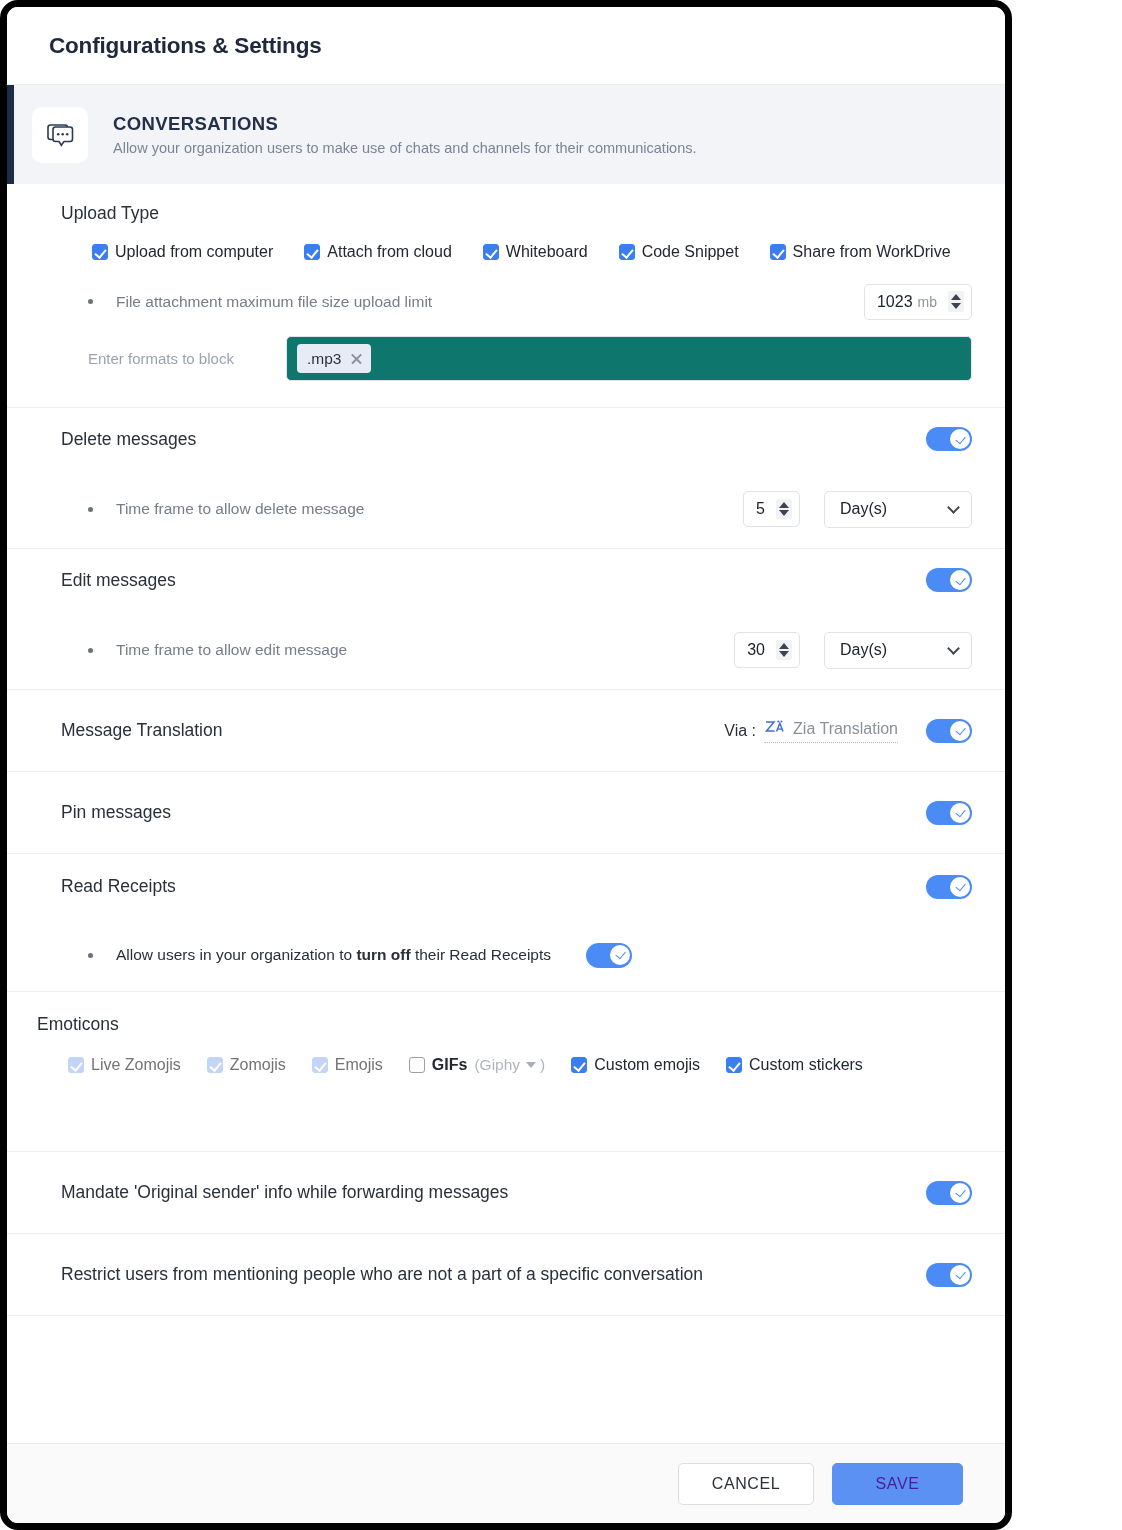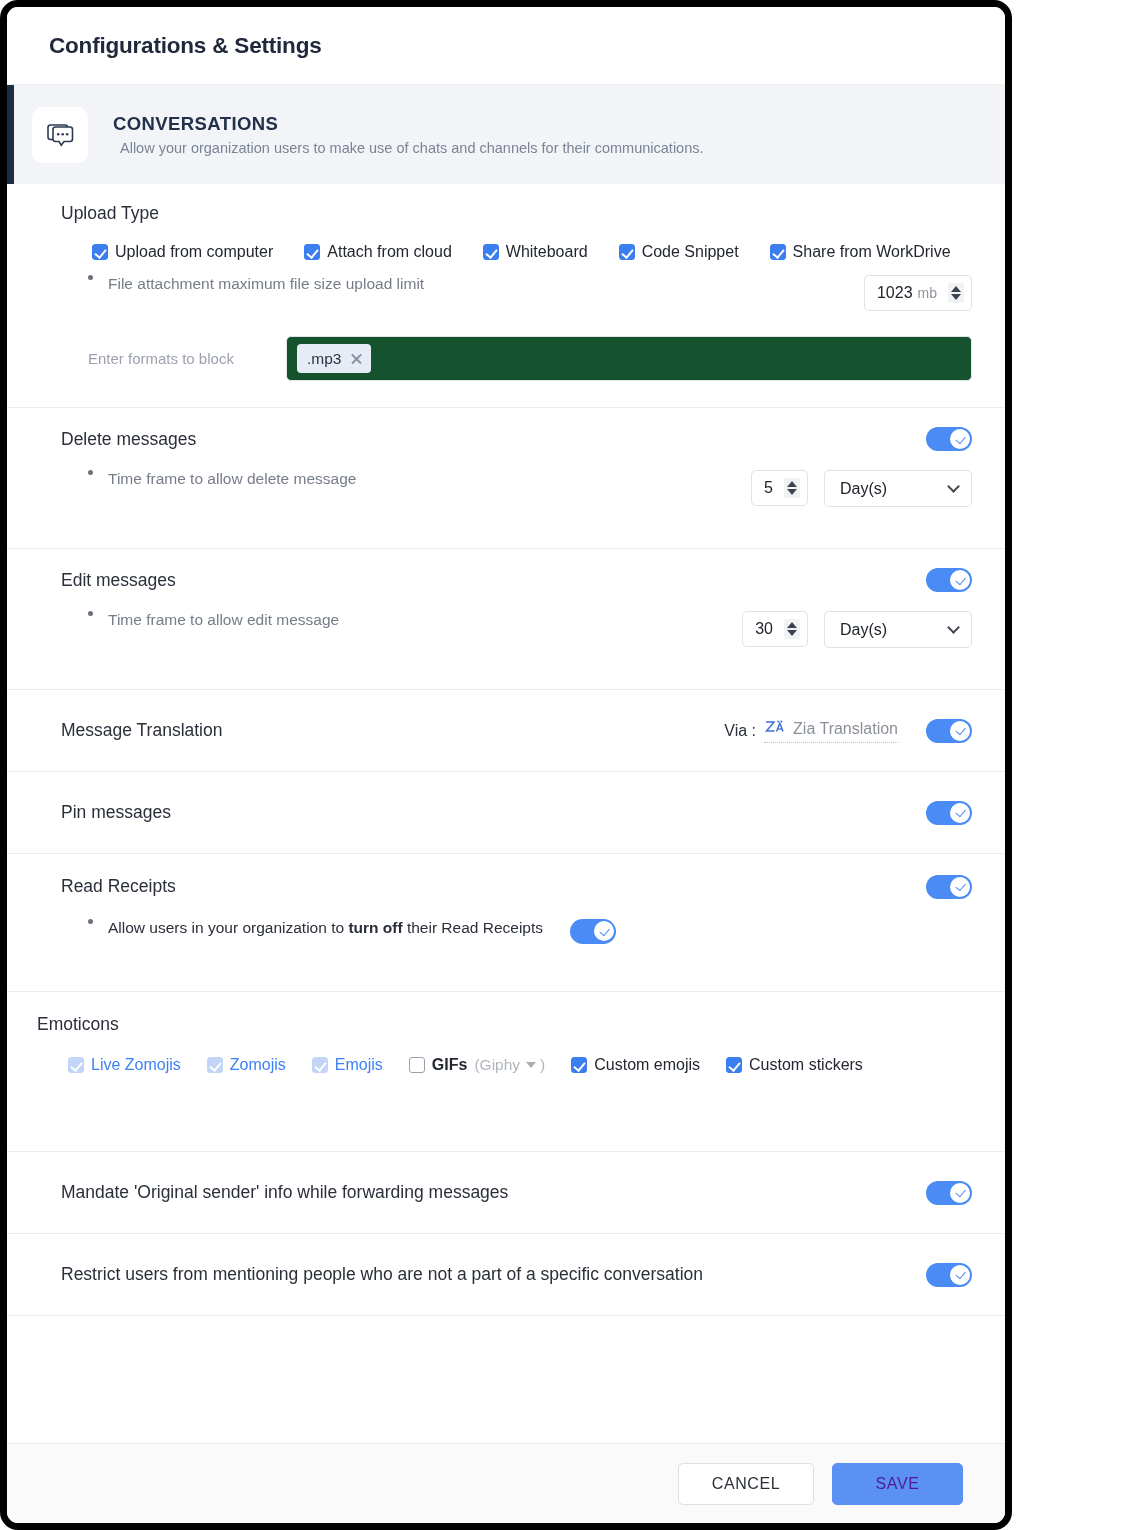--- a/index.html
+++ b/index.html
@@ -43,21 +43,21 @@
     width: 56px; height: 56px;
     background: #ffffff; border-radius: 10px;
     display: flex; align-items: center; justify-content: center;
     flex: 0 0 56px;
   }
   #banner-text { margin-left: 25px; }
   #banner-title {
     font-size: 18.5px; font-weight: bold; color: #22304a;
     letter-spacing: 0.4px; margin-bottom: 5px;
   }
-  #banner-sub { font-size: 14.5px; color: #7b8495; margin-left: 7px; }
+  #banner-sub { font-size: 14.5px; color: #7b8495; }
   
   #body {
     flex: 1 1 auto; overflow: hidden;
     background: #ffffff;
     display: flex; flex-direction: column;
   }
   .section {
     border-bottom: 1px solid #eceef1;
     padding: 0 33px 0 54px;
   }
@@ -85,26 +85,26 @@
     content: ""; position: absolute;
     left: 4.2px; top: 1.5px;
     width: 5px; height: 9px;
     border-right: 2px solid #fff; border-bottom: 2px solid #fff;
     transform: rotate(40deg);
   }
   .cb.unchecked { background: #ffffff; border: 1.5px solid #9aa0ab; }
   .cb.unchecked::after { display: none; }
   .cb.disabled { background: #c3d5f7; border-color: #c3d5f7; }
   .cb-label { font-size: 16px; color: #23272f; }
-  .cb-label.dim { color: #3b82f6; }
+  .cb-label.dim { color: #737373; }
   .cb-label.bold { font-weight: bold; }
   
   .bullet-row {
-    display: flex; align-items: flex-start;
-    min-height: 53px; padding-left: 27px;
+    display: flex; align-items: center;
+    min-height: 53px; padding-left: 27px; gap: 8px;
   }
   .bullet {
     width: 5px; height: 5px; border-radius: 50%;
     background: #6b717c; margin-right: 15px; flex: 0 0 5px;
   }
   .bullet-label { font-size: 15.5px; color: #767d89; }
   .bullet-label.dark { color: #2a2f39; }
   .bullet-label b { color: #2a2f39; }
   .grow { flex: 1 1 auto; }
   
@@ -153,21 +153,21 @@
     content: ""; width: 9px; height: 9px; border-radius: 50%;
     background: #4a8bf5;
   }
   .rd-label { font-size: 16.5px; color: #23272f; }
   
   .tag-row { display: flex; align-items: center; padding: 8px 0 26px 27px; }
   .tag-label { font-size: 15px; color: #9ba2ae; width: 198px; }
   .tag-box {
     flex: 1 1 auto; height: 45px;
     border: 1px solid #e2e5ea; border-radius: 5px;
-    background: #14532d; display: flex; align-items: center;
+    background: #0f766e; display: flex; align-items: center;
     padding: 0 10px;
   }
   .tag {
     display: flex; align-items: center;
     background: #e7ebf5; border-radius: 4px;
     height: 29px; padding: 0 8px 0 10px;
   }
   .tag-text { font-size: 15.5px; color: #2b3140; }
   .tag-x {
     margin-left: 9px; width: 13px; height: 13px;

